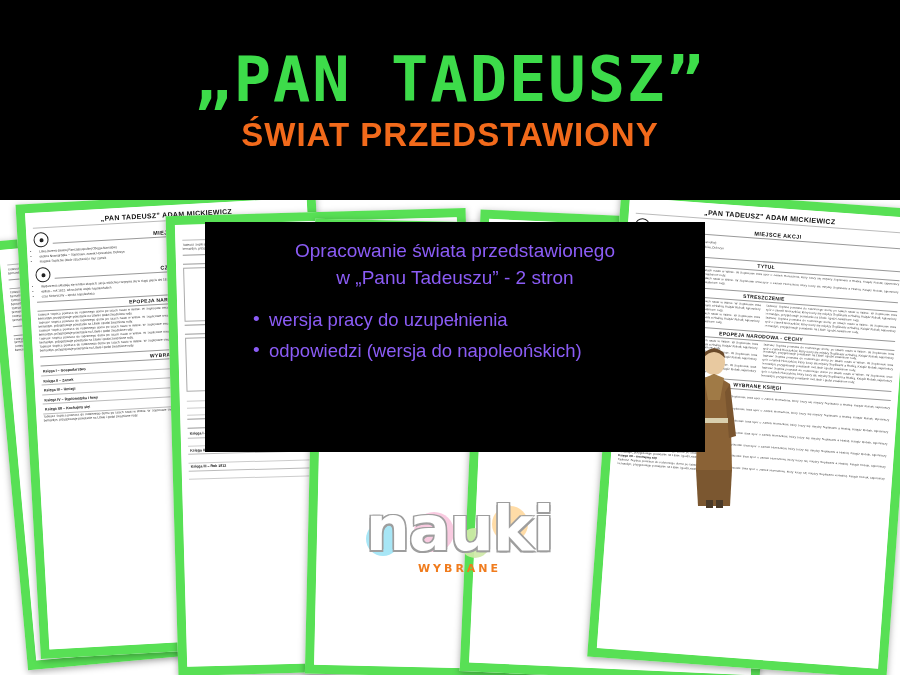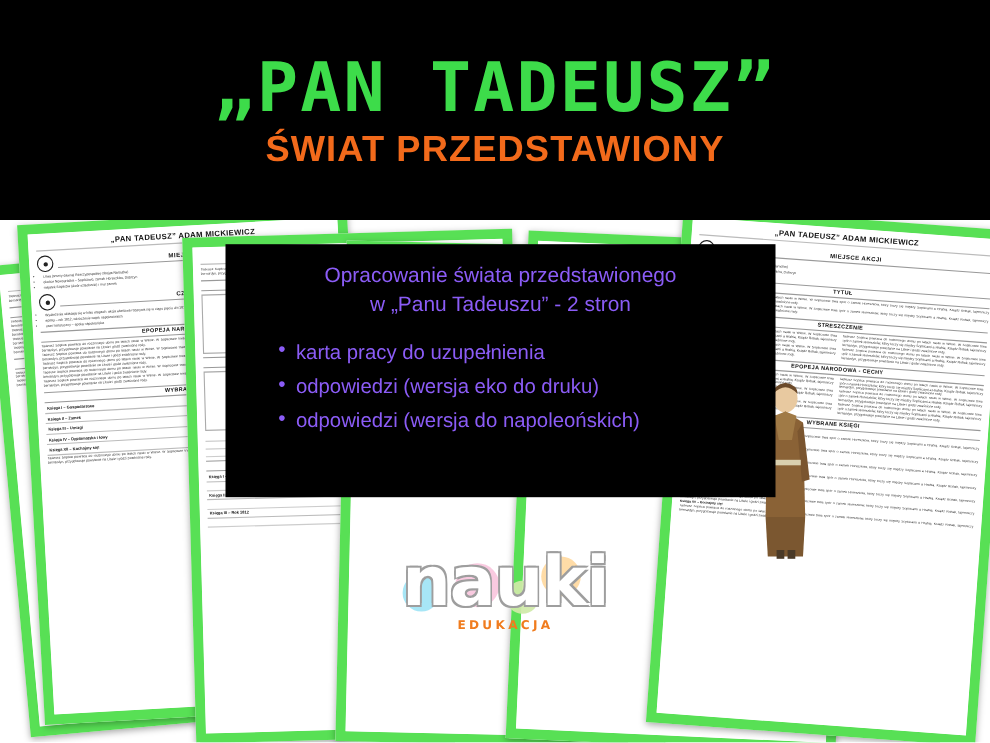--- a/index.html
+++ b/index.html
@@ -511,30 +511,29 @@
     <div class="title-main">„PAN TADEUSZ”</div>
     <div class="title-sub">ŚWIAT PRZEDSTAWIONY</div>
   </div>
 
   <div class="desc-card">
     <div class="desc-head">
       <div>Opracowanie świata przedstawionego</div>
       <div>w „Panu Tadeuszu”  - 2 stron</div>
     </div>
     <ul class="desc-list">
-      <li>karta pracy do uzupełnienia</li>
-      <li>odpowiedzi (wersja eko do druku)</li>
+      <li>wersja pracy do uzupełnienia</li>
       <li>odpowiedzi (wersja do napoleońskich)</li>
     </ul>
   </div>
 
   <div class="logo">
     <div class="logo-dots">
       <span class="dot" style="left:14px;  top:24px; width:34px; height:34px; background:#9fe4f5;"></span>
       <span class="dot" style="left:62px;  top:14px; width:40px; height:40px; background:#f9c6dd;"></span>
       <span class="dot" style="left:108px; top:30px; width:30px; height:30px; background:#cfe9a8;"></span>
       <span class="dot" style="left:140px; top:8px;  width:36px; height:36px; background:#ffd9a0;"></span>
     </div>
     <div class="logo-word">nauki</div>
-    <div class="logo-sub">EDUKACJA</div>
+    <div class="logo-sub">WYBRANE</div>
   </div>
 
 </div>
 
 </body></html>

